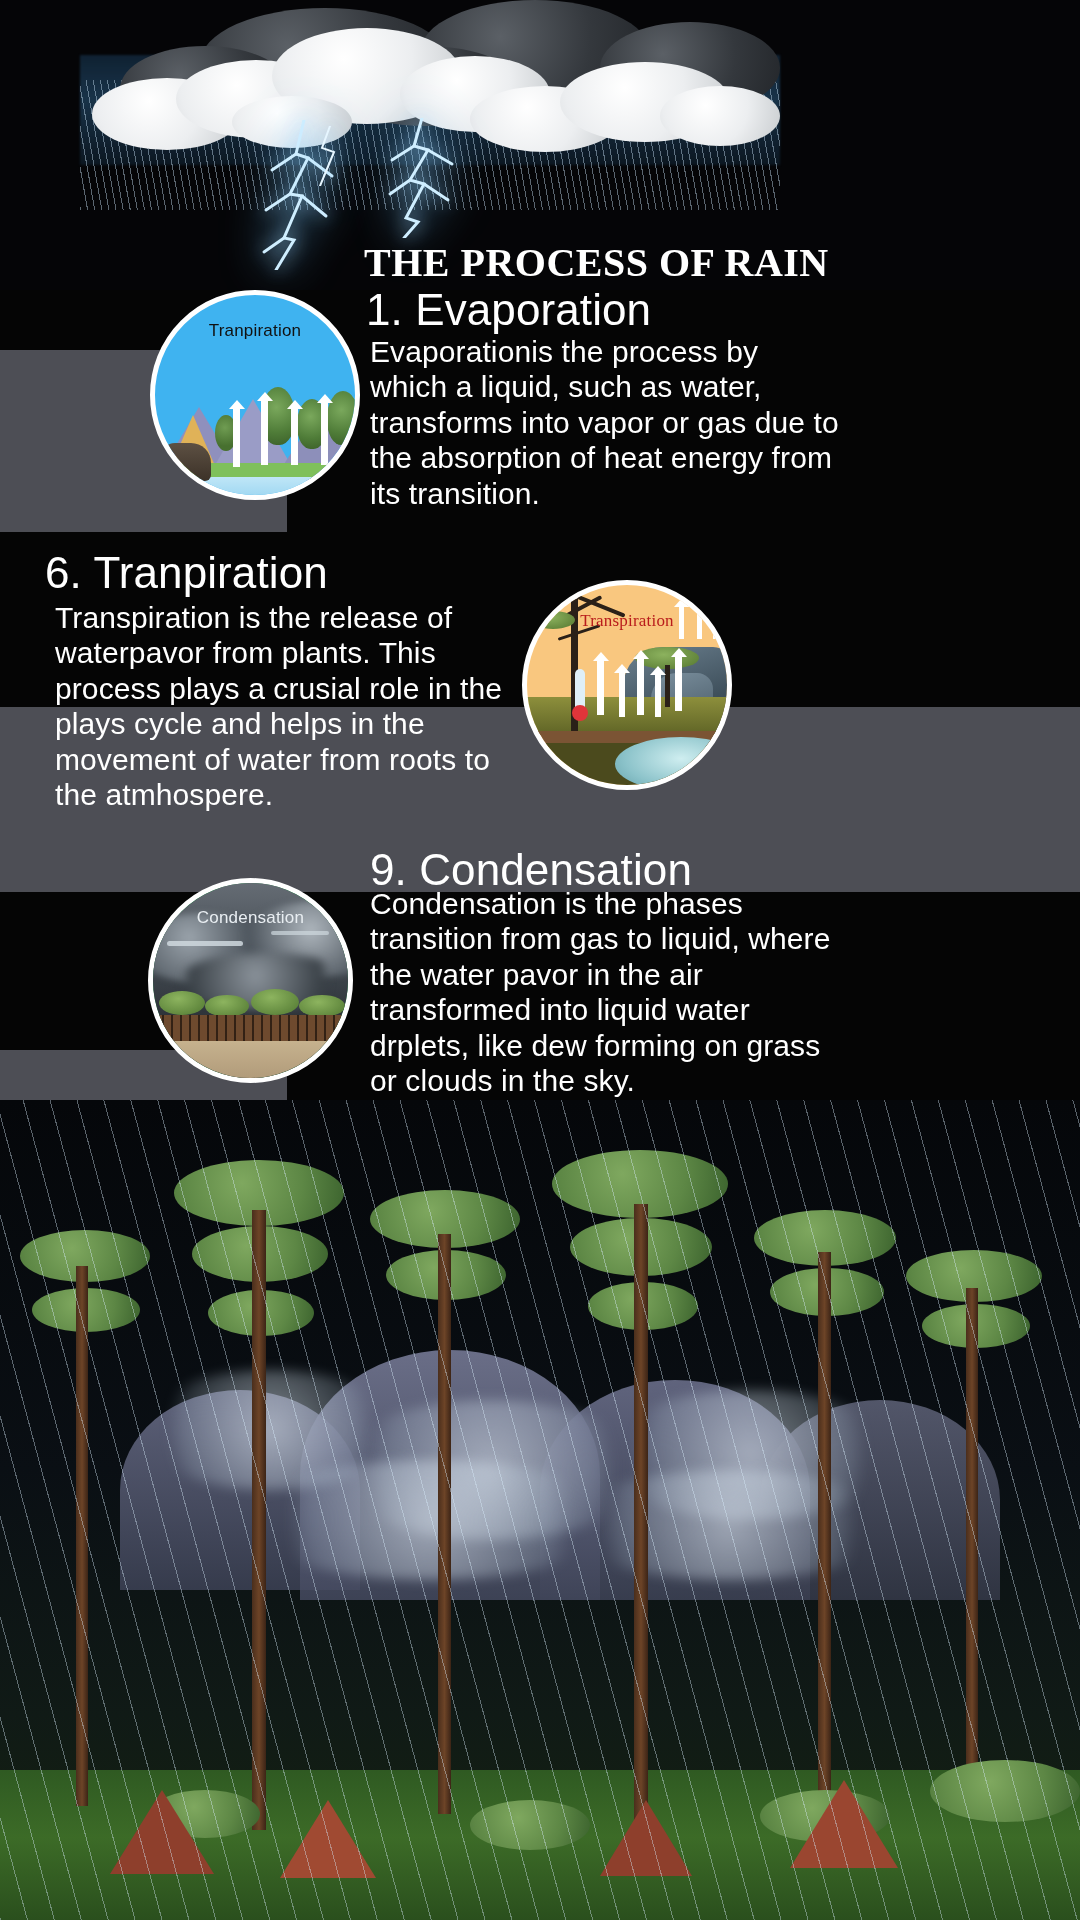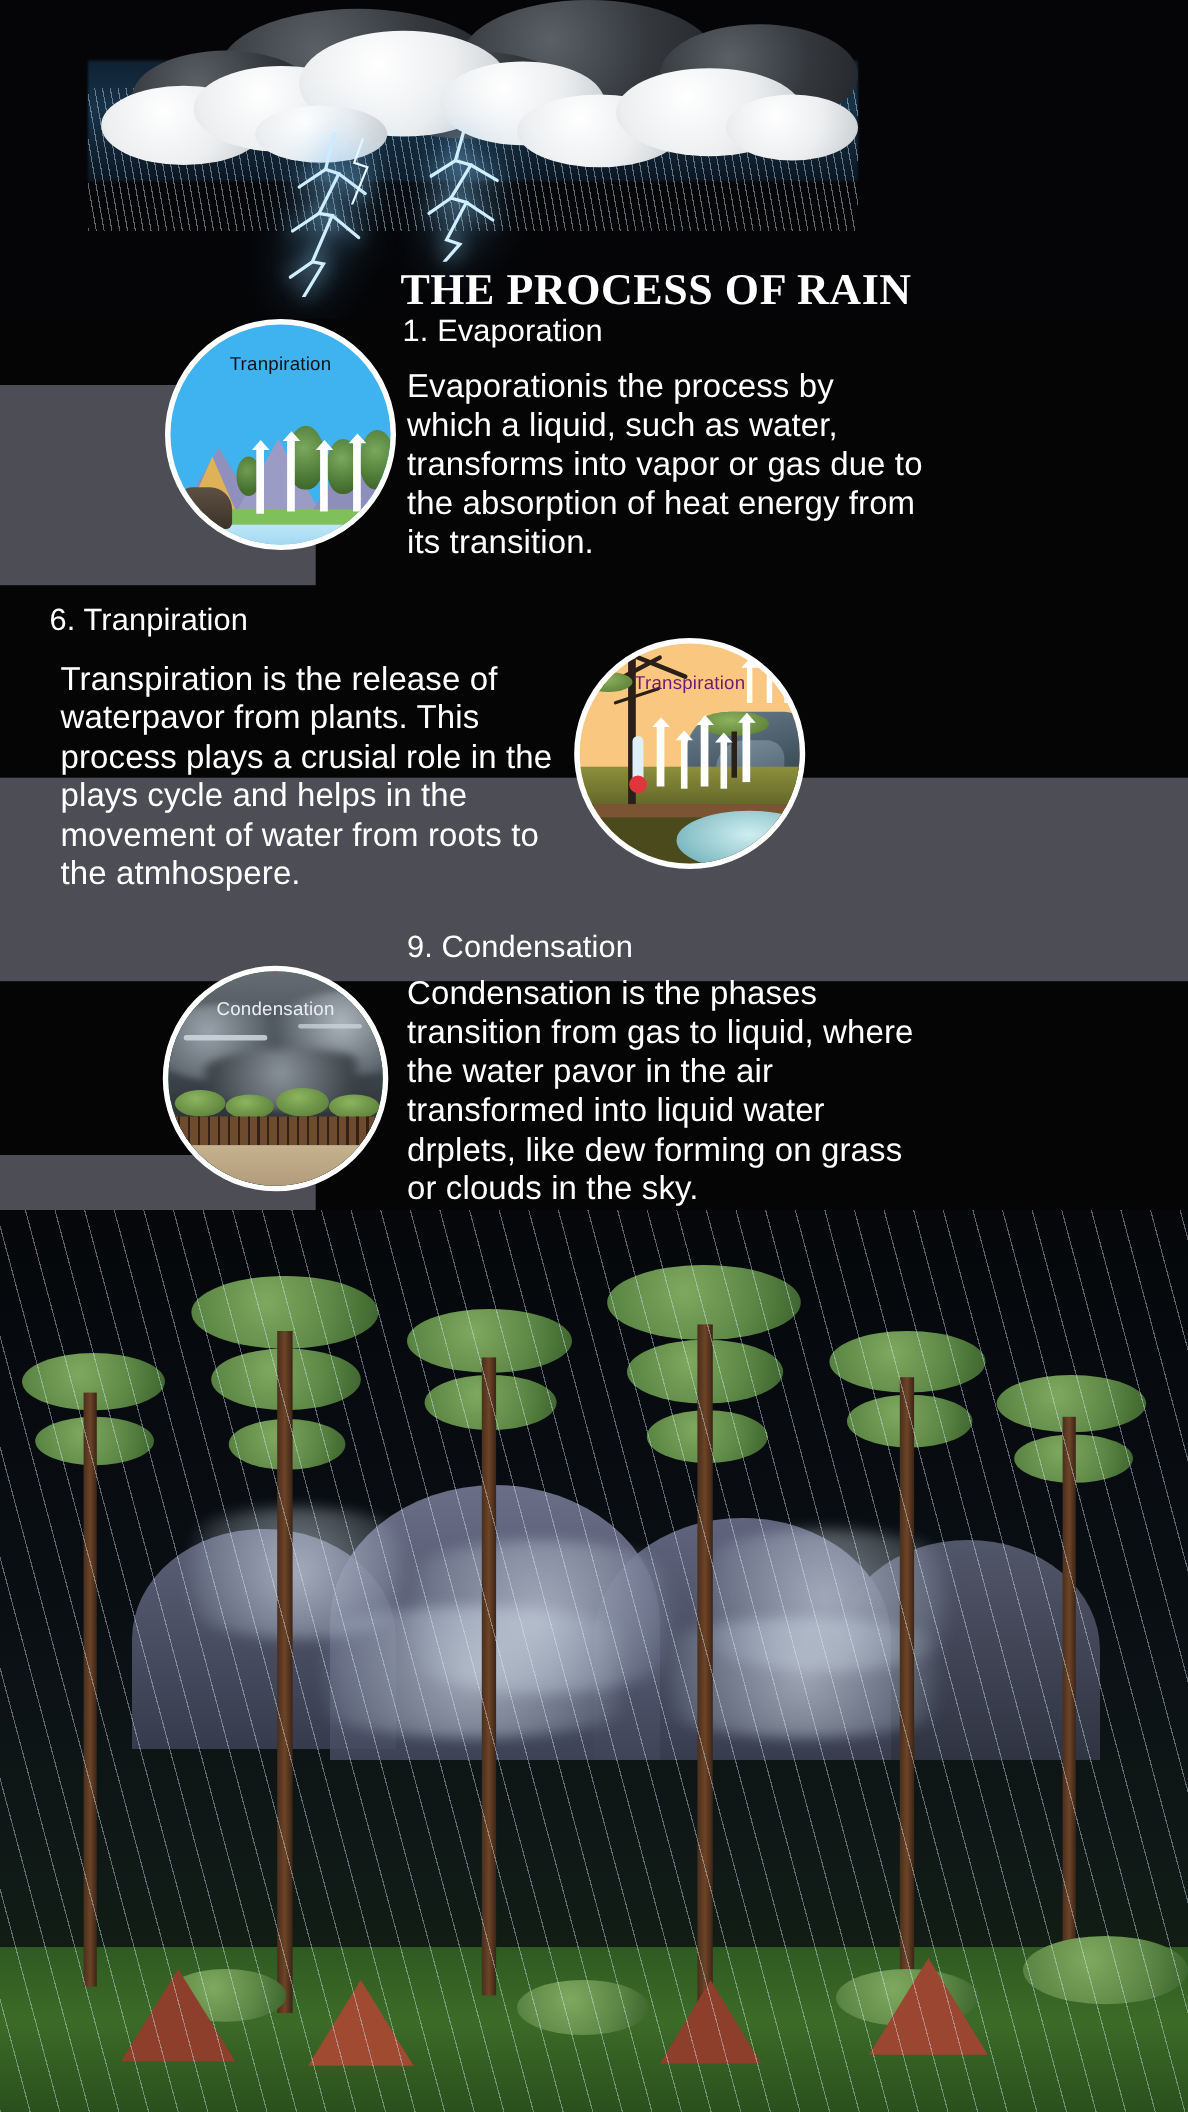--- a/index.html
+++ b/index.html
@@ -49,21 +49,21 @@
   
   #title {
     position:absolute; left:364px; top:239px; width:700px;
     font-family:"Liberation Serif", serif;
     font-weight:700; font-size:40px; letter-spacing:.5px;
     color:#ffffff; white-space:nowrap;
   }
 
   
   .heading {
-    position:absolute; font-size:28px; font-weight:400; color:#ffffff;
+    position:absolute; font-size:44px; font-weight:400; color:#ffffff;
     letter-spacing:.1px; white-space:nowrap;
   }
   .body {
     position:absolute; font-size:30px; line-height:1.18; color:#ffffff;
     letter-spacing:.1px;
   }
   #h-evap   { left:366px; top:285px; }
   #t-evap   { left:370px; top:334px; width:470px; }
   #h-tran   { left:45px;  top:548px; }
   #t-tran   { left:55px;  top:600px; width:470px; }
@@ -76,21 +76,21 @@
     border:5px solid #ffffff; overflow:hidden;
   }
   .circle .cap {
     position:absolute; left:0; right:0; top:13%;
     text-align:center; font-size:17px; letter-spacing:.2px;
     z-index:9; font-family:"Liberation Sans", sans-serif;
   }
   #circle-evap { left:150px; top:290px; width:210px; height:210px; background:#3fb3f0; }
   #circle-evap .cap { color:#111; }
   #circle-tran { left:522px; top:580px; width:210px; height:210px; background:#f9c77f; }
-  #circle-tran .cap { color:#701a75; }
+  #circle-tran .cap { color:#b91c1c;font-family:Liberation Serif, serif; }
   #circle-cond { left:148px; top:878px; width:205px; height:205px; background:#15803d; }
   #circle-cond .cap { color:#e9eef2; }
 
   .ground { position:absolute; left:0; width:100%; }
   .mtn { position:absolute; }
   .tree { position:absolute; }
   .warrow { position:absolute; background:#fff; }
   .warrow::before{
     content:""; position:absolute; left:50%; top:-7px; transform:translateX(-50%);
     width:0;height:0;border-left:8px solid transparent;border-right:8px solid transparent;

